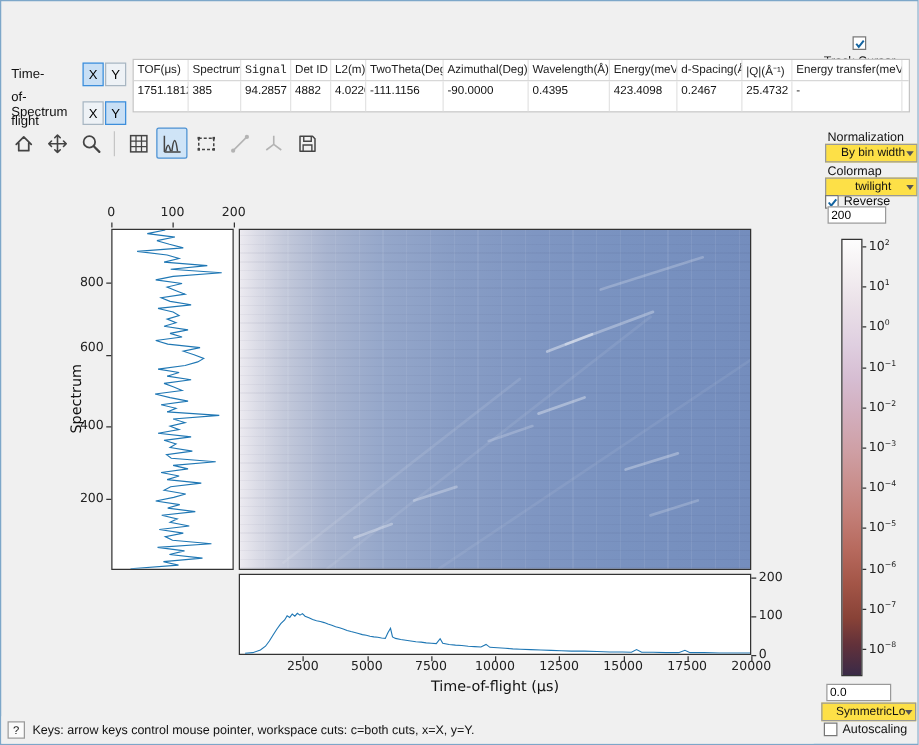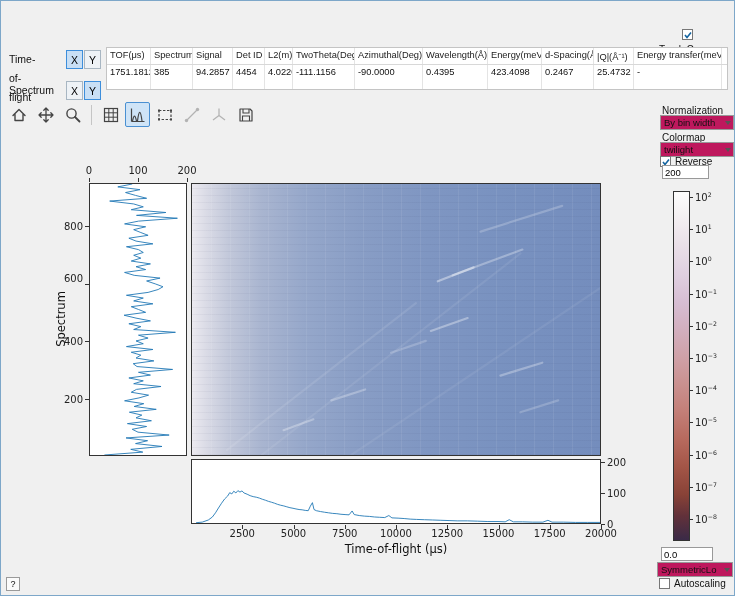--- a/index.html
+++ b/index.html
@@ -27,22 +27,22 @@
   .thead .tcell{color:#222;}
   
   .toolbar{position:absolute;left:5px;top:101px;display:flex;align-items:center;gap:2px;}
   .tool{width:25px;height:25px;border:1px solid transparent;border-radius:2px;background:transparent;
         display:flex;align-items:center;justify-content:center;padding:0;}
   .tool.active{background:#cfe4f7;border-color:#4a90d2;}
   .tool.disabled{opacity:.35;}
   .tdivider{width:1px;height:20px;background:#c5c5c5;margin:0 4px;}
   
   .rlabel{position:absolute;left:661px;font-size:10px;color:#111;}
-  .combo{position:absolute;left:659px;width:74px;height:15px;background:#be185d;border:1px solid #999;
-         display:flex;align-items:center;font-size:9.5px;padding-left:3px;overflow:hidden;}
+  .combo{position:absolute;left:659px;width:74px;height:15px;background:#fde047;border:1px solid #999;
+         display:flex;align-items:center;font-size:9.5px;padding-left:3px;overflow:hidden;justify-content:center;}
   .combo-arrow{position:absolute;right:2px;top:5px;width:0;height:0;border-left:3.5px solid transparent;
          border-right:3.5px solid transparent;border-top:4px solid #555;}
   .check{position:absolute;display:flex;align-items:center;gap:4px;font-size:10px;}
   .cbox{width:11px;height:11px;background:#fff;border:1px solid #777;display:flex;align-items:center;justify-content:center;}
   .tinput{position:absolute;height:14px;background:#fff;border:1px solid #999;font-size:9.5px;
           font-family:"Liberation Sans",sans-serif;padding:0 2px;}
   .left-plot{position:absolute;left:88px;top:182px;width:98px;height:273px;background:#fff;border:1px solid #333;}
   .main-image{position:absolute;left:190px;top:182px;width:410px;height:273px;border:1px solid #333;
      background:
        repeating-linear-gradient(90deg, rgba(255,255,255,0.07) 0 1px, rgba(0,0,0,0) 1px 19px),
@@ -91,36 +91,36 @@
   <div class="dim-row" style="top:80px;">
     <span class="dim-label">Spectrum</span>
     <button class="xy" style="left:65px;">X</button>
     <button class="xy sel" style="left:83px;">Y</button>
   </div>
 
   <div class="ctable">
       <div class="trow thead">
         <div class="tcell" style="width: 44px;">TOF(μs)</div>
         <div class="tcell" style="width: 42px;">Spectrum</div>
-        <div class="tcell" style="width: 40px;">Signal</div>
+        <div class="tcell" style="width: 40px; font-family: Liberation Mono, monospace;">Signal</div>
         <div class="tcell" style="width: 32px;">Det ID</div>
         <div class="tcell" style="width: 28px;">L2(m)</div>
         <div class="tcell" style="width: 62px;">TwoTheta(Deg)</div>
         <div class="tcell" style="width: 68px;">Azimuthal(Deg)</div>
         <div class="tcell" style="width: 65px;">Wavelength(Å)</div>
         <div class="tcell" style="width: 54px;">Energy(meV)</div>
         <div class="tcell" style="width: 52px;">d-Spacing(Å)</div>
         <div class="tcell" style="width: 40px;">|Q|(Å⁻¹)</div>
         <div class="tcell" style="width: 88px;">Energy transfer(meV)</div>
       </div>
       <div class="trow tbody">
         <div class="tcell" style="width: 44px;">1751.1812</div>
         <div class="tcell" style="width: 42px;">385</div>
         <div class="tcell" style="width: 40px;">94.2857</div>
-        <div class="tcell" style="width: 32px;">4454</div>
+        <div class="tcell" style="width: 32px;">4882</div>
         <div class="tcell" style="width: 28px;">4.0220</div>
         <div class="tcell" style="width: 62px;">-111.1156</div>
         <div class="tcell" style="width: 68px;">-90.0000</div>
         <div class="tcell" style="width: 65px;">0.4395</div>
         <div class="tcell" style="width: 54px;">423.4098</div>
         <div class="tcell" style="width: 52px;">0.2467</div>
         <div class="tcell" style="width: 40px;">25.4732</div>
         <div class="tcell" style="width: 88px;">-</div>
       </div>
     </div>
@@ -299,15 +299,16 @@
     <span>SymmetricLo</span>
     <span class="combo-arrow"></span>
   </div>
   <label class="check" style="left:658px;top:577px;">
     <span class="cbox"></span>
     <span>Autoscaling</span>
   </label>
 
   <div class="statusbar">
     <span class="helpbtn">?</span>
+    <span>Keys: arrow keys control mouse pointer, workspace cuts: c=both cuts, x=X, y=Y.</span>
   </div>
 
 </div>
 
 </body></html>

